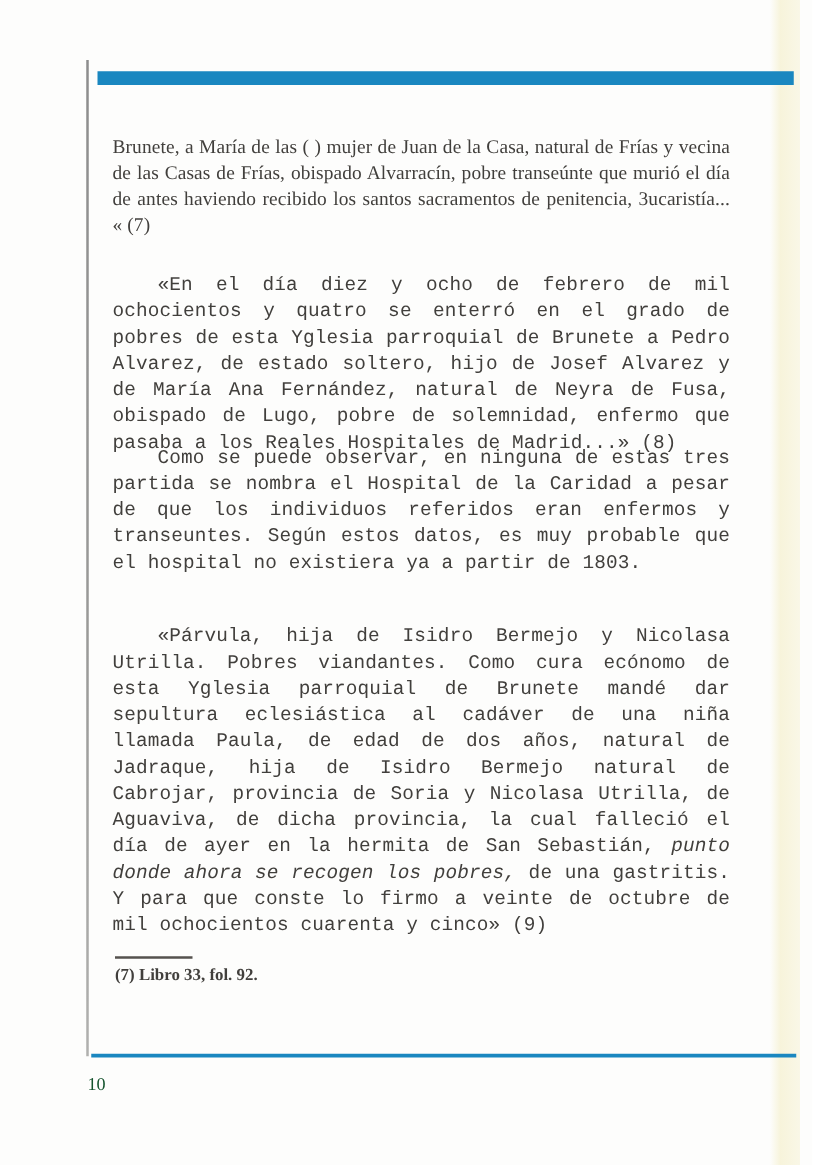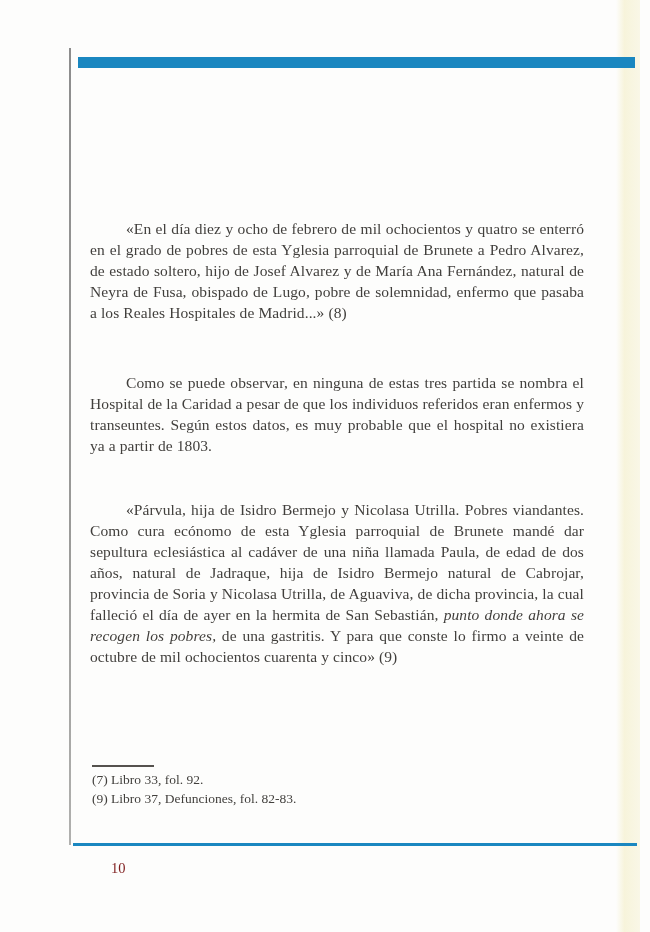--- a/index.html
+++ b/index.html
@@ -53,24 +53,24 @@
   .body-paragraph {
     position: absolute;
     left: 90px;
     width: 494px;
     margin: 0;
     font-size: 15.5px;
     line-height: 21px;
     text-align: justify;
     letter-spacing: 0.1px;
   }
-  .body-paragraph.indent { text-indent: 36px; }
+  .body-paragraph.indent { text-indent: 36px; font-family: Liberation Mono, monospace; }
   .p1 { top: 107px; }
   .p2 { top: 218px; }
-  .p3 { top: 372px; }
+  .p3 { top: 356px; }
   .p4 { top: 454px; }
   .p5 { top: 499px; }
   .italic-inline { font-style: italic; }
   .footnote-separator {
     position: absolute;
     left: 92px;
     top: 765px;
     width: 62px;
     height: 2px;
     background: #55524e;
@@ -78,52 +78,52 @@
   .footnotes {
     position: absolute;
     left: 92px;
     top: 771px;
     width: 420px;
     list-style: none;
     margin: 0;
     padding: 0;
     font-size: 13.5px;
     line-height: 18.5px;
+    font-weight: bold;
   }
   .page-number {
     position: absolute;
     left: 70px;
     top: 860px;
     font-size: 14.5px;
-    color: #7f1d1d;
-    margin-left: 41px;
+    color: #14532d;
   }
 </style>
 </head>
 <body>
 
 <div class="scan-page">
 
   <div class="right-edge-strip"></div>
   <div class="left-edge-line"></div>
 
   <div class="top-rule"></div>
 
+  <p class="body-paragraph p1">Brunete, a María de las ( ) mujer de Juan de la Casa, natural de Frías y vecina de las Casas de Frías, obispado Alvarracín, pobre transeúnte que murió el día de antes haviendo recibido los santos sacramentos de penitencia, 3ucaristía... « (7)</p>
 
   <p class="body-paragraph indent p2">«En el día diez y ocho de febrero de mil ochocientos y quatro se enterró en el grado de pobres de esta Yglesia parroquial de Brunete a Pedro Alvarez, de estado soltero, hijo de Josef Alvarez y de María Ana Fernández, natural de Neyra de Fusa, obispado de Lugo, pobre de solemnidad, enfermo que pasaba a los Reales Hospitales de Madrid...» (8)</p>
 
   <p class="body-paragraph indent p3">Como se puede observar, en ninguna de estas tres partida se nombra el Hospital de la Caridad a pesar de que los individuos referidos eran enfermos y transeuntes. Según estos datos, es muy probable que el hospital no existiera ya a partir de 1803.</p>
 
 
   <p class="body-paragraph indent p5"><span>«Párvula, hija de Isidro Bermejo y Nicolasa Utrilla. Pobres viandantes. Como cura ecónomo de esta Yglesia parroquial de Brunete mandé dar sepultura eclesiástica al cadáver de una niña llamada Paula, de edad de dos años, natural de Jadraque, hija de Isidro Bermejo natural de Cabrojar, provincia de Soria y Nicolasa Utrilla, de Aguaviva, de dicha provincia, la cual falleció el día de ayer en la hermita de San Sebastián, </span><span class="italic-inline">punto donde ahora se recogen los pobres,</span><span> de una gastritis. Y para que conste lo firmo a veinte de octubre de mil ochocientos cuarenta y cinco» (9)</span></p>
 
   <div class="footnote-separator"></div>
 
   <ul class="footnotes">
     <li>(7) Libro 33, fol. 92.</li>
-    <li>(9) Libro 37, Defunciones, fol. 82-83.</li>
   </ul>
 
   <div class="bottom-rule"></div>
 
   <div class="page-number">10</div>
 
 </div>
 
 </body></html>

